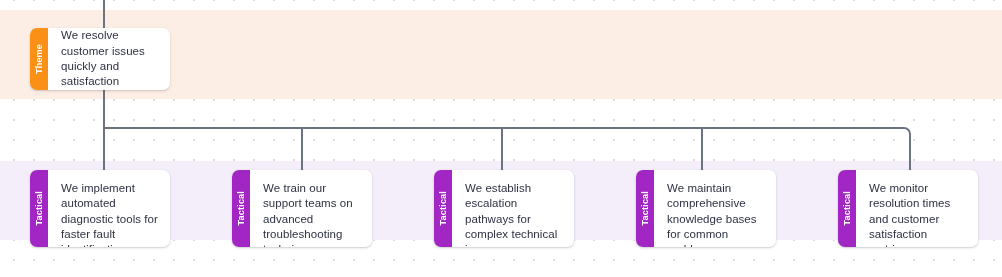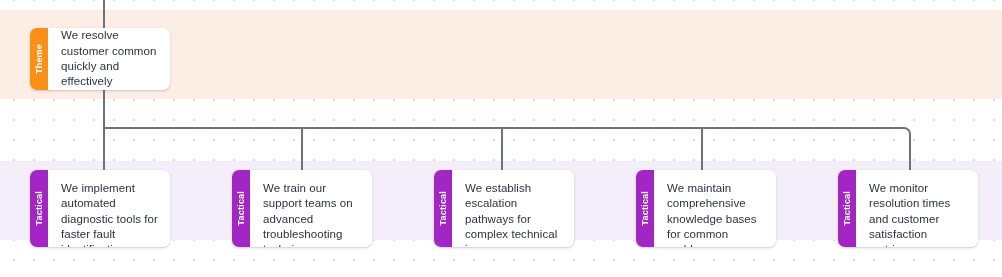--- a/index.html
+++ b/index.html
@@ -127,21 +127,21 @@
     <path d="M302 128 L302 170" stroke="#6b7280" stroke-width="2"></path>
     <path d="M502 128 L502 170" stroke="#6b7280" stroke-width="2"></path>
     <path d="M702 128 L702 170" stroke="#6b7280" stroke-width="2"></path>
   </svg>
 
   <div class="card card-theme">
     <div class="card-tab">
       <span>Theme</span>
     </div>
     <div class="card-body">
-      <div class="card-text">We resolve customer common quickly and effectively</div>
+      <div class="card-text">We resolve customer issues quickly and satisfaction</div>
     </div>
   </div>
 
   <div class="card card-tactical" style="left:30px">
     <div class="card-tab">
       <span>Tactical</span>
     </div>
     <div class="card-body">
       <div class="card-text">We implement automated diagnostic tools for faster fault identification</div>
     </div>

